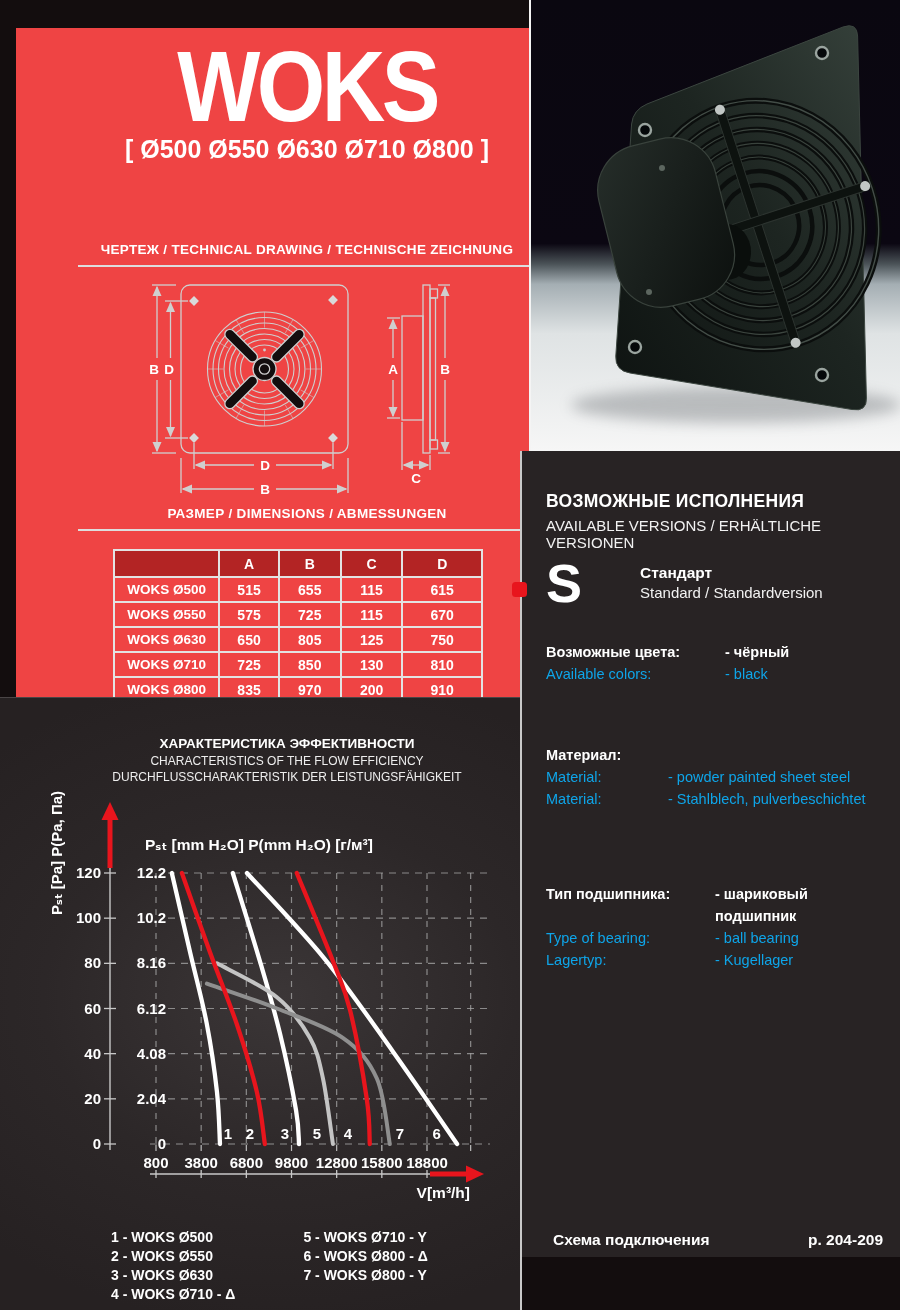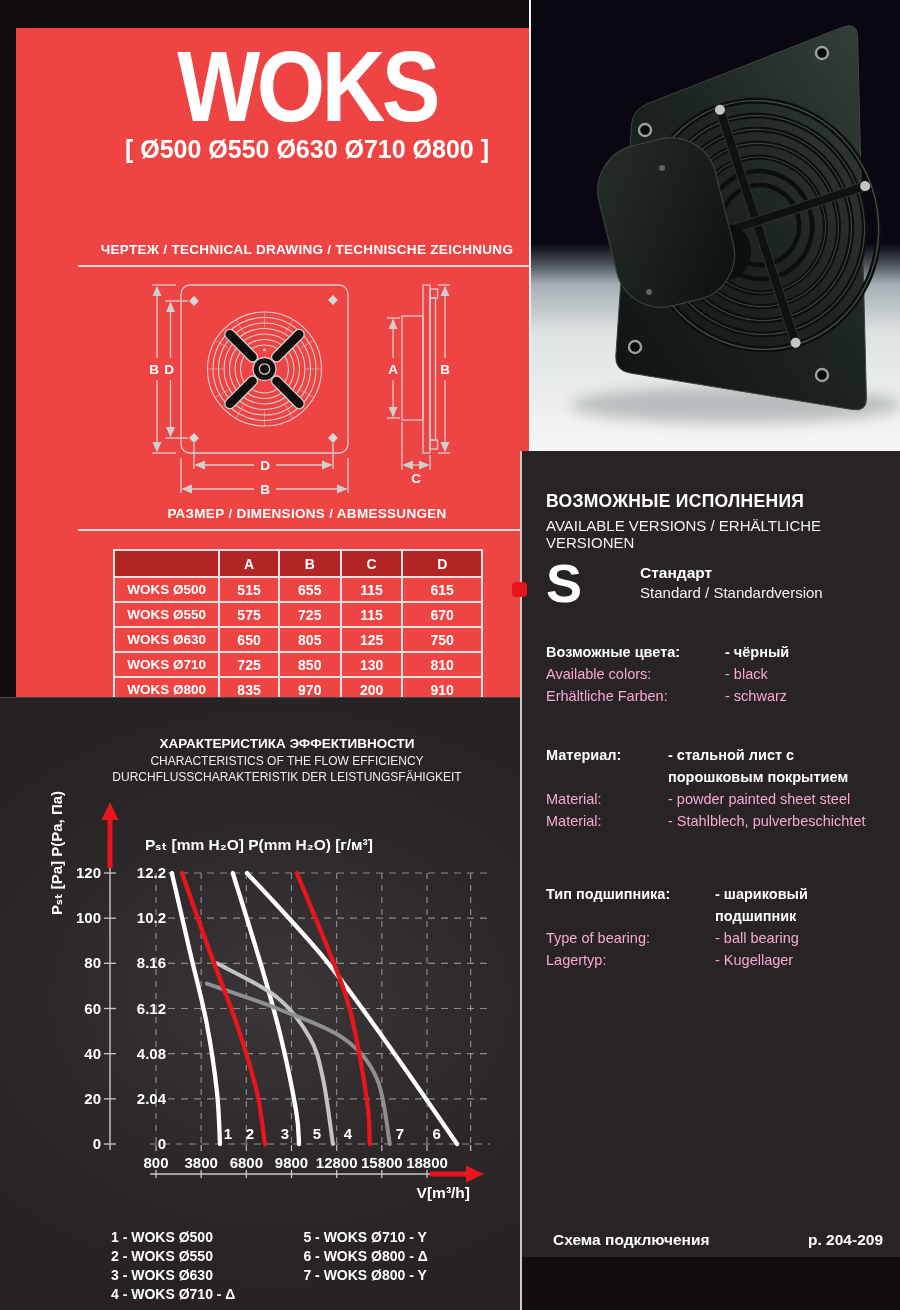--- a/index.html
+++ b/index.html
@@ -51,21 +51,21 @@
   .right-panel{position:absolute;left:522px;top:451px;width:378px;height:806px;background:#282324;}
   .rp-head-ru{position:absolute;left:24px;top:40px;font-size:17.5px;font-weight:bold;letter-spacing:.3px;}
   .rp-head-en{position:absolute;left:24px;top:66px;font-size:15px;color:#f2f2f2;}
   .version-row{position:absolute;left:24px;top:108px;display:flex;}
   .vcode{font-size:54px;font-weight:bold;line-height:48px;}
   .vnames{margin-left:58px;padding-top:4px;}
   .vname-ru{font-size:15.5px;font-weight:bold;line-height:20px;}
   .vname-en{font-size:15px;color:#f2f2f2;line-height:20px;}
 
   .spec-block{position:absolute;left:24px;width:336px;}
-  .spec-row{display:flex;font-size:14.5px;line-height:22px;color:#f9a8d4;}
+  .spec-row{display:flex;font-size:14.5px;line-height:22px;color:#0ea5e9;}
   .spec-row.b{font-weight:bold;color:#fff;}
   .colors-block .spec-label{width:179px;flex:none;}
   .material-block .spec-label{width:122px;flex:none;}
   .bearing-block .spec-label{width:169px;flex:none;}
   .spec-value{flex:1;}
   .colors-block{top:190px;}
   .material-block{top:293px;}
   .bearing-block{top:432px;}
 
   .rp-footer{position:absolute;left:31px;right:17px;bottom:8px;display:flex;
@@ -446,29 +446,24 @@
 
     <div class="spec-block colors-block" id="colors-block">
         <div class="spec-row b">
           <span class="spec-label">Возможные цвета:</span>
           <span class="spec-value">- чёрный</span>
         </div>
         <div class="spec-row">
           <span class="spec-label">Available colors:</span>
           <span class="spec-value">- black</span>
         </div>
-        <div class="spec-row">
-          <span class="spec-label">Erhältliche Farben:</span>
-          <span class="spec-value">- schwarz</span>
-        </div>
       </div>
     <div class="spec-block material-block" id="material-block">
         <div class="spec-row b">
           <span class="spec-label">Материал:</span>
-          <span class="spec-value">- стальной лист с порошковым покрытием</span>
         </div>
         <div class="spec-row">
           <span class="spec-label">Material:</span>
           <span class="spec-value">- powder painted sheet steel</span>
         </div>
         <div class="spec-row">
           <span class="spec-label">Material:</span>
           <span class="spec-value">- Stahlblech, pulverbeschichtet</span>
         </div>
       </div>

